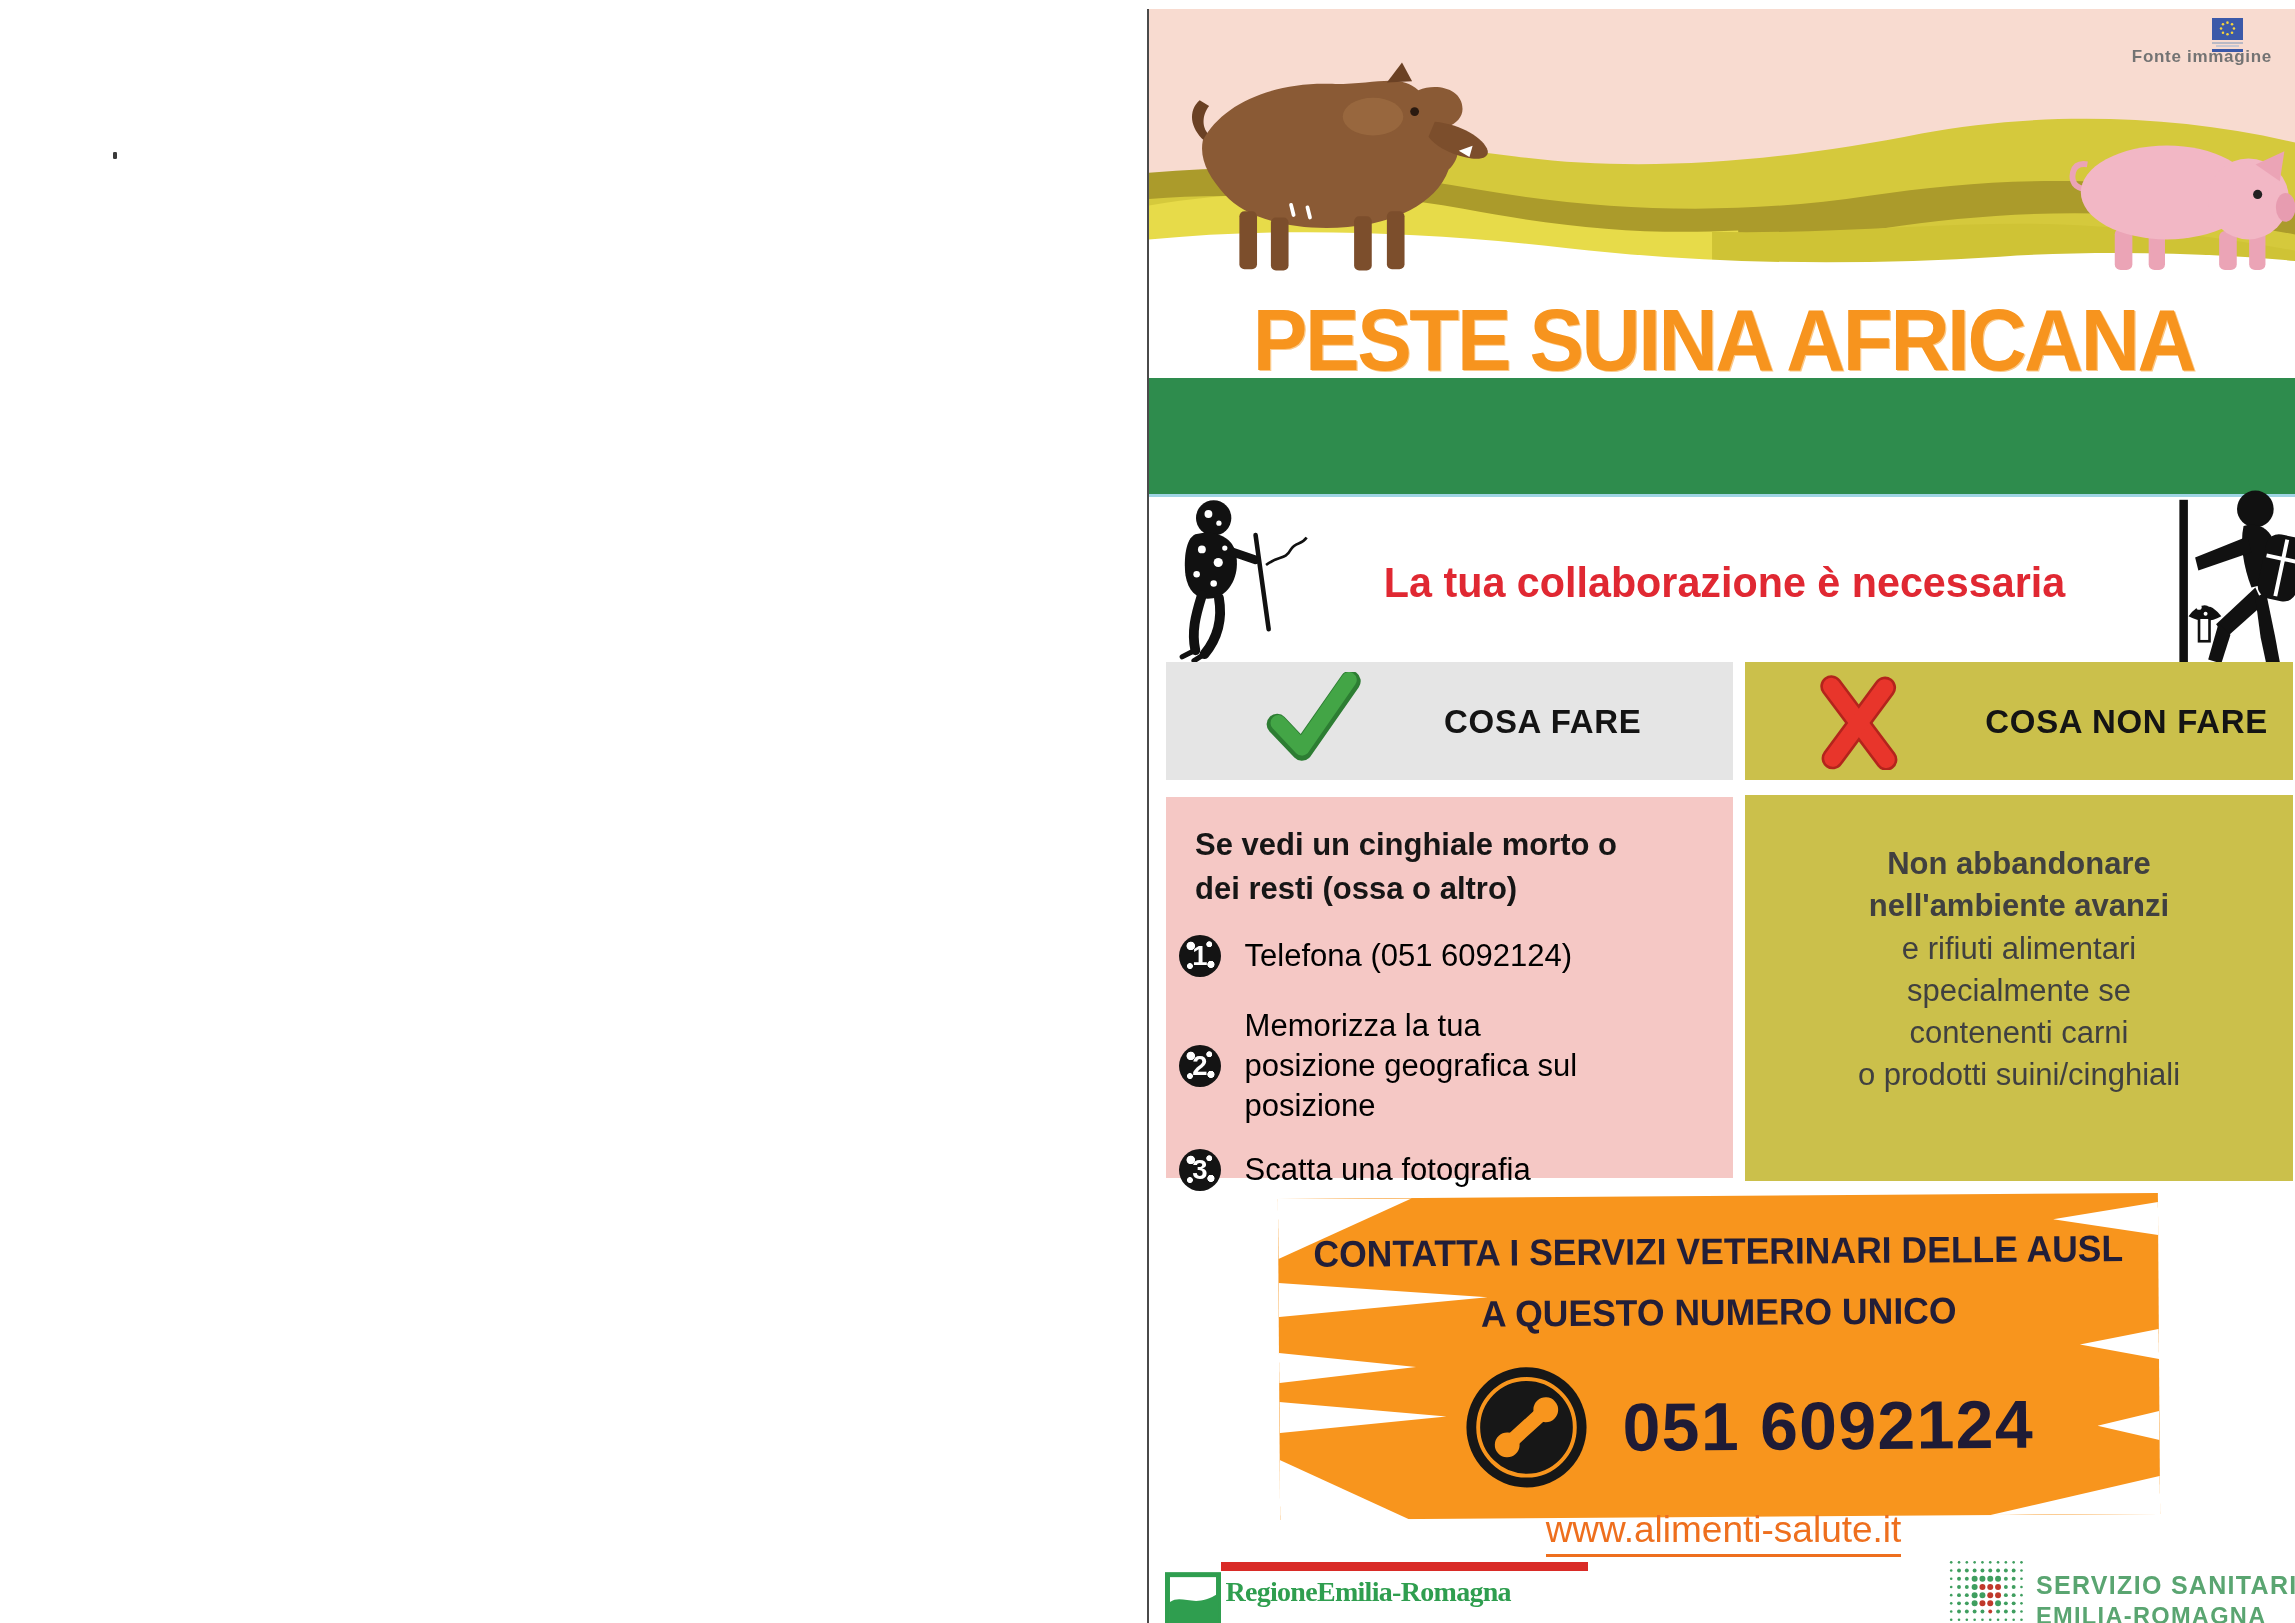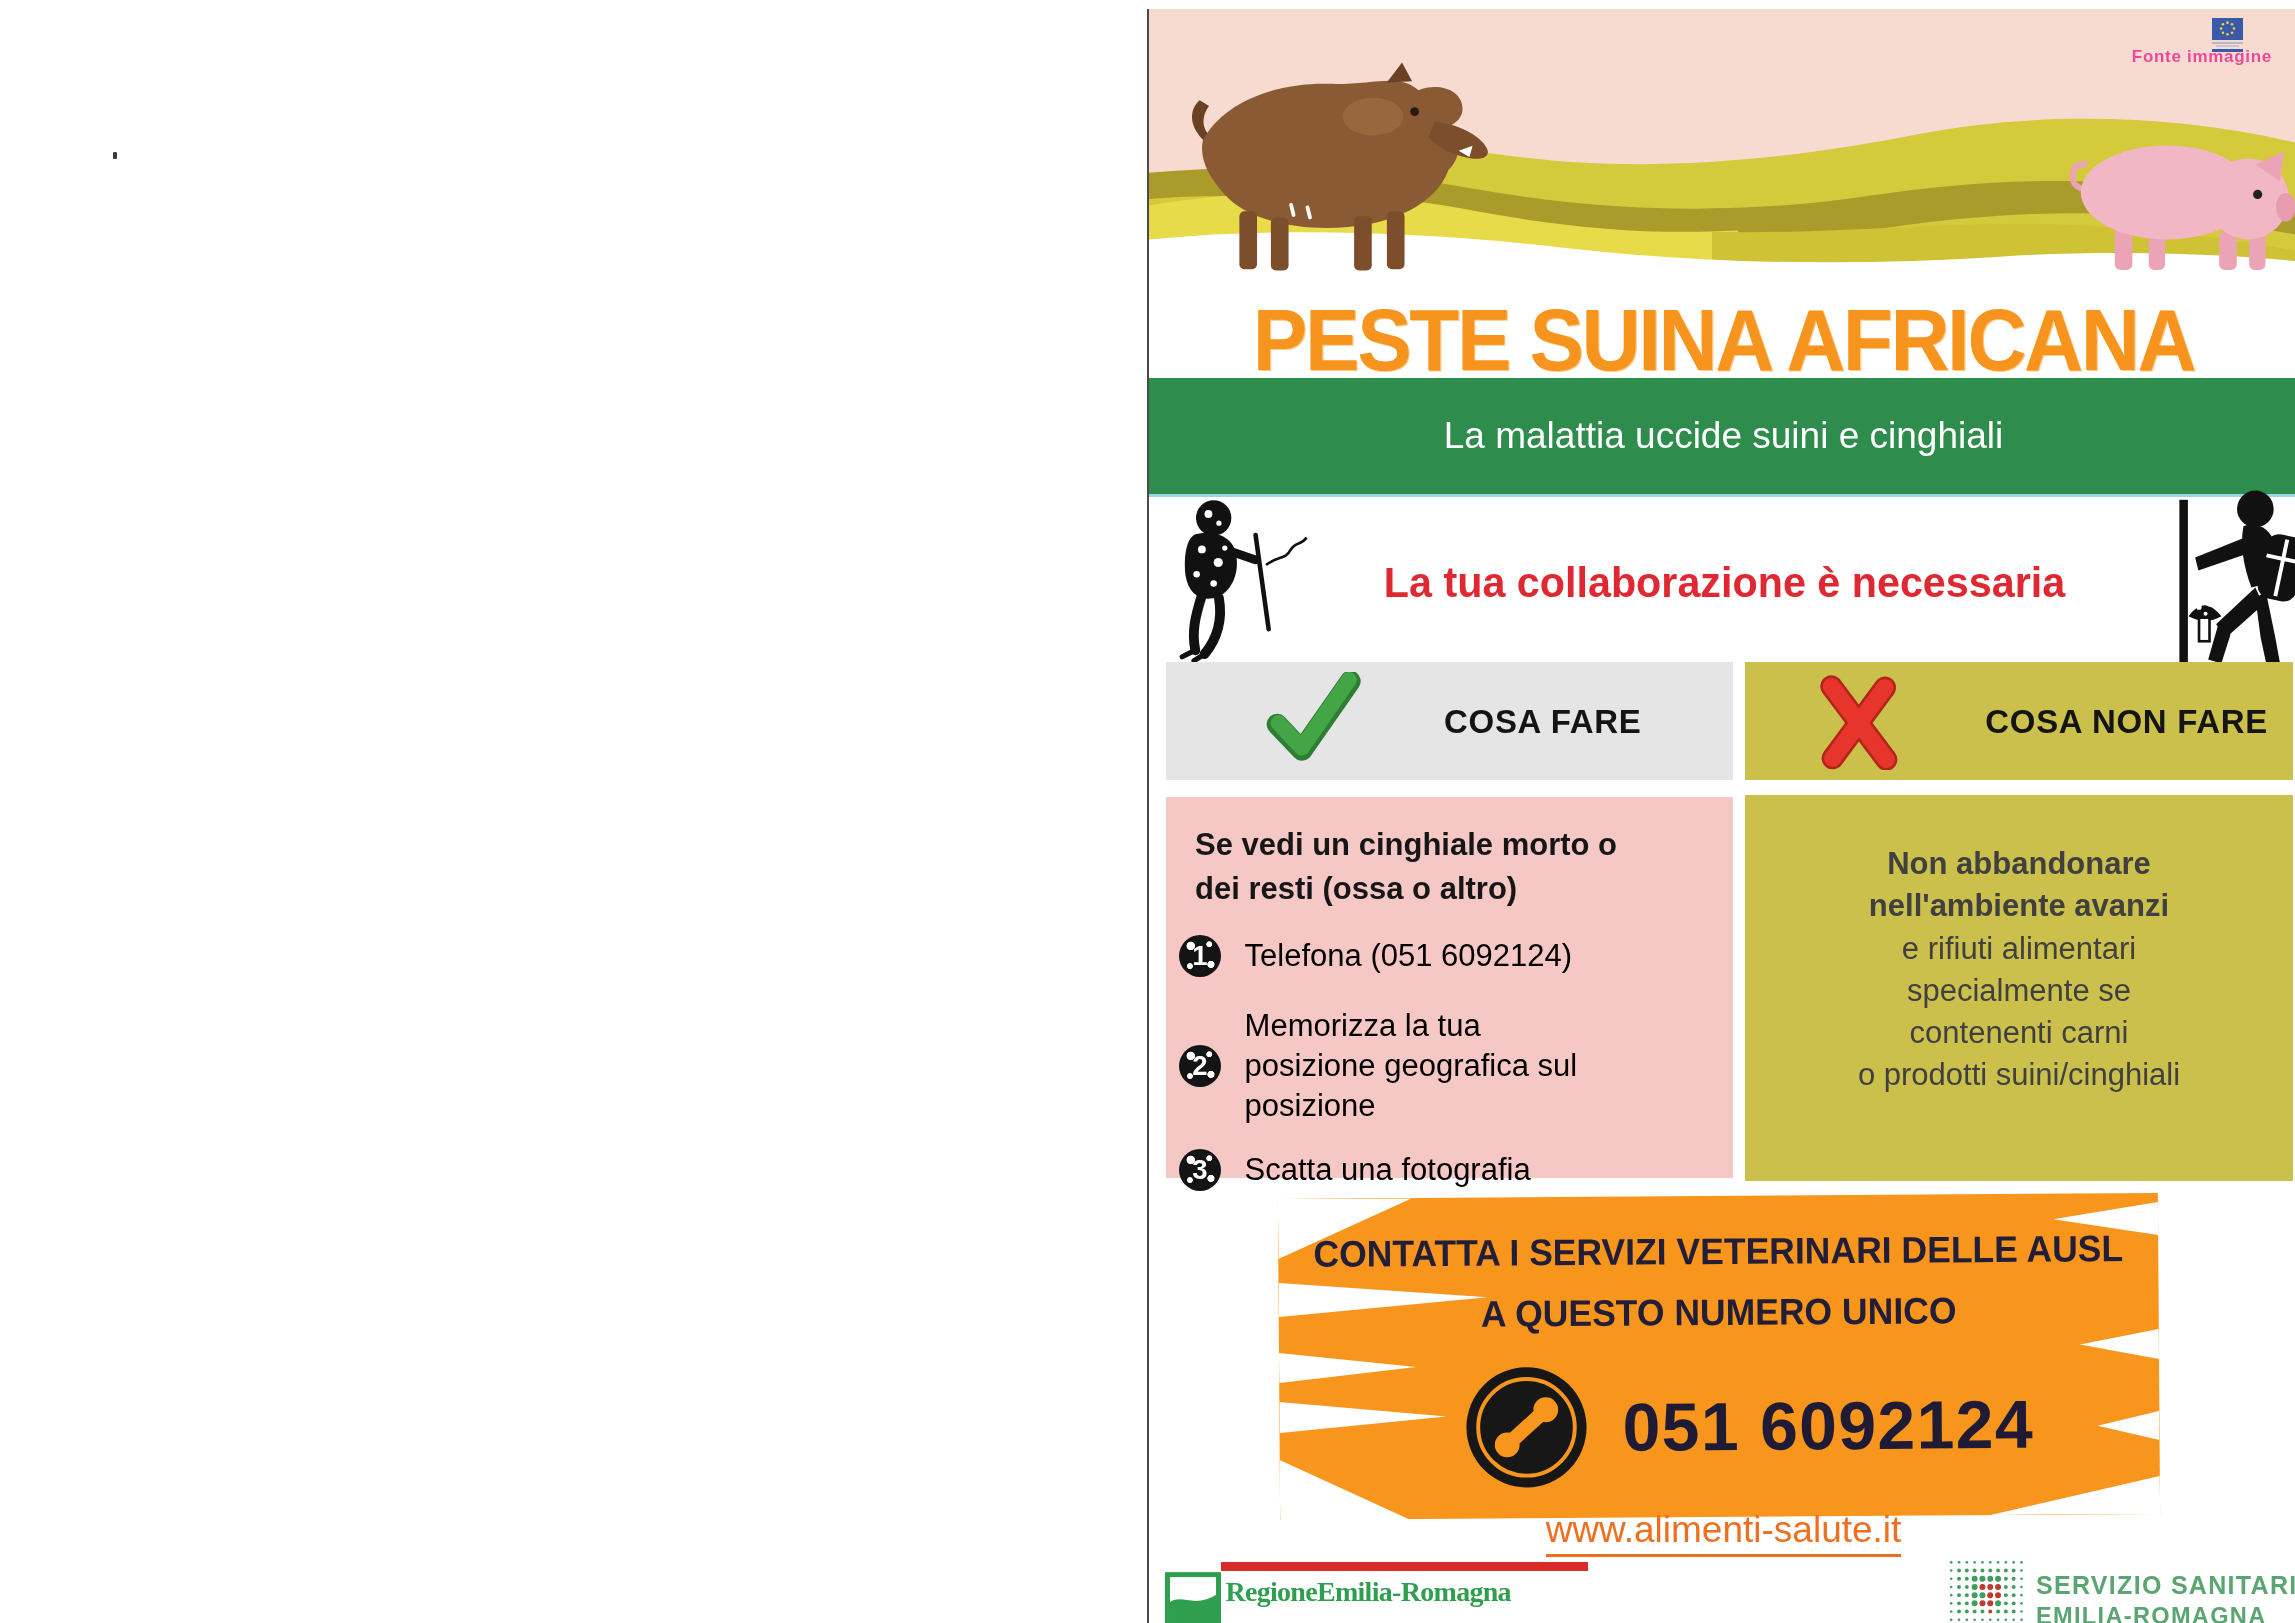--- a/index.html
+++ b/index.html
@@ -14,21 +14,21 @@
 
   
   .illo { position:absolute; left:0; top:0; width:1149px; height:266px; overflow:hidden; }
   .illo svg { position:absolute; left:0; top:0; }
   .eu-flag { position:absolute; left:1063px; top:9.2px; width:31px; height:39px; }
   .eu-flag .flag { width:31px; height:21.6px; background:#3b59a9; position:relative; }
   .eu-flag .stars { position:absolute; left:0; top:0; }
   .eu-flag .l1 { margin-top:2px; width:31px; height:2px; background:#b9b9c5; }
   .eu-flag .l2 { margin-top:1.3px; margin-left:3.9px; width:23.6px; height:2px; background:#c7c7d2; }
   .eu-flag .l3 { margin-top:1.3px; width:31px; height:3.9px; background:#3b59a9; }
-  .fonte { position:absolute; right:26px; top:38px; font-size:17px; font-weight:700; color:#ec4899; letter-spacing:0.7px; }
+  .fonte { position:absolute; right:26px; top:38px; font-size:17px; font-weight:700; color:#737373; letter-spacing:0.7px; }
 
   
   .title { position:absolute; left:0; top:280px; width:1149px; text-align:center;
            font-size:88px; font-weight:900; color:#f7941e; letter-spacing:-2.6px;
            transform:scaleX(.93); transform-origin:center;
            text-shadow:1.3px 1.3px 0 #fbc98a; white-space:nowrap; }
 
   
   .band { position:absolute; left:0; top:369px; width:1149px; height:116px; background:#2e8c4d;
           display:flex; flex-direction:column; justify-content:center; align-items:center; gap:10.5px; }
@@ -172,21 +172,20 @@
         <div class="l1"></div>
           <div class="l2"></div>
           <div class="l3"></div>
       </div>
       <div class="fonte">Fonte immagine</div>
     </div>
 
     <div class="title">PESTE SUINA AFRICANA</div>
 
     <div class="band">
-      <div class="b1">La malattia uccide suini e cinghiali</div>
     </div>
     <div class="band-edge"></div>
 
     <svg class="sketch-hiker" width="152" height="165" viewBox="0 0 232 252">
       <circle cx="88" cy="32" r="27" fill="#111111"></circle>
       <path d="M60,57 C85,50 116,58 122,86 C128,116 116,142 96,152 C70,162 50,150 45,120 C42,95 45,64 60,57 Z" fill="#111111"></path>
       <path d="M105,80 L152,96" stroke="#111111" stroke-width="13" stroke-linecap="round"></path>
       <path d="M152,58 L172,202" stroke="#111111" stroke-width="7" stroke-linecap="round"></path>
       <path d="M70,150 C60,182 54,206 60,234" stroke="#111111" stroke-width="15" stroke-linecap="round" fill="none"></path>
       <path d="M96,154 C102,188 92,218 74,240" stroke="#111111" stroke-width="15" stroke-linecap="round" fill="none"></path>

